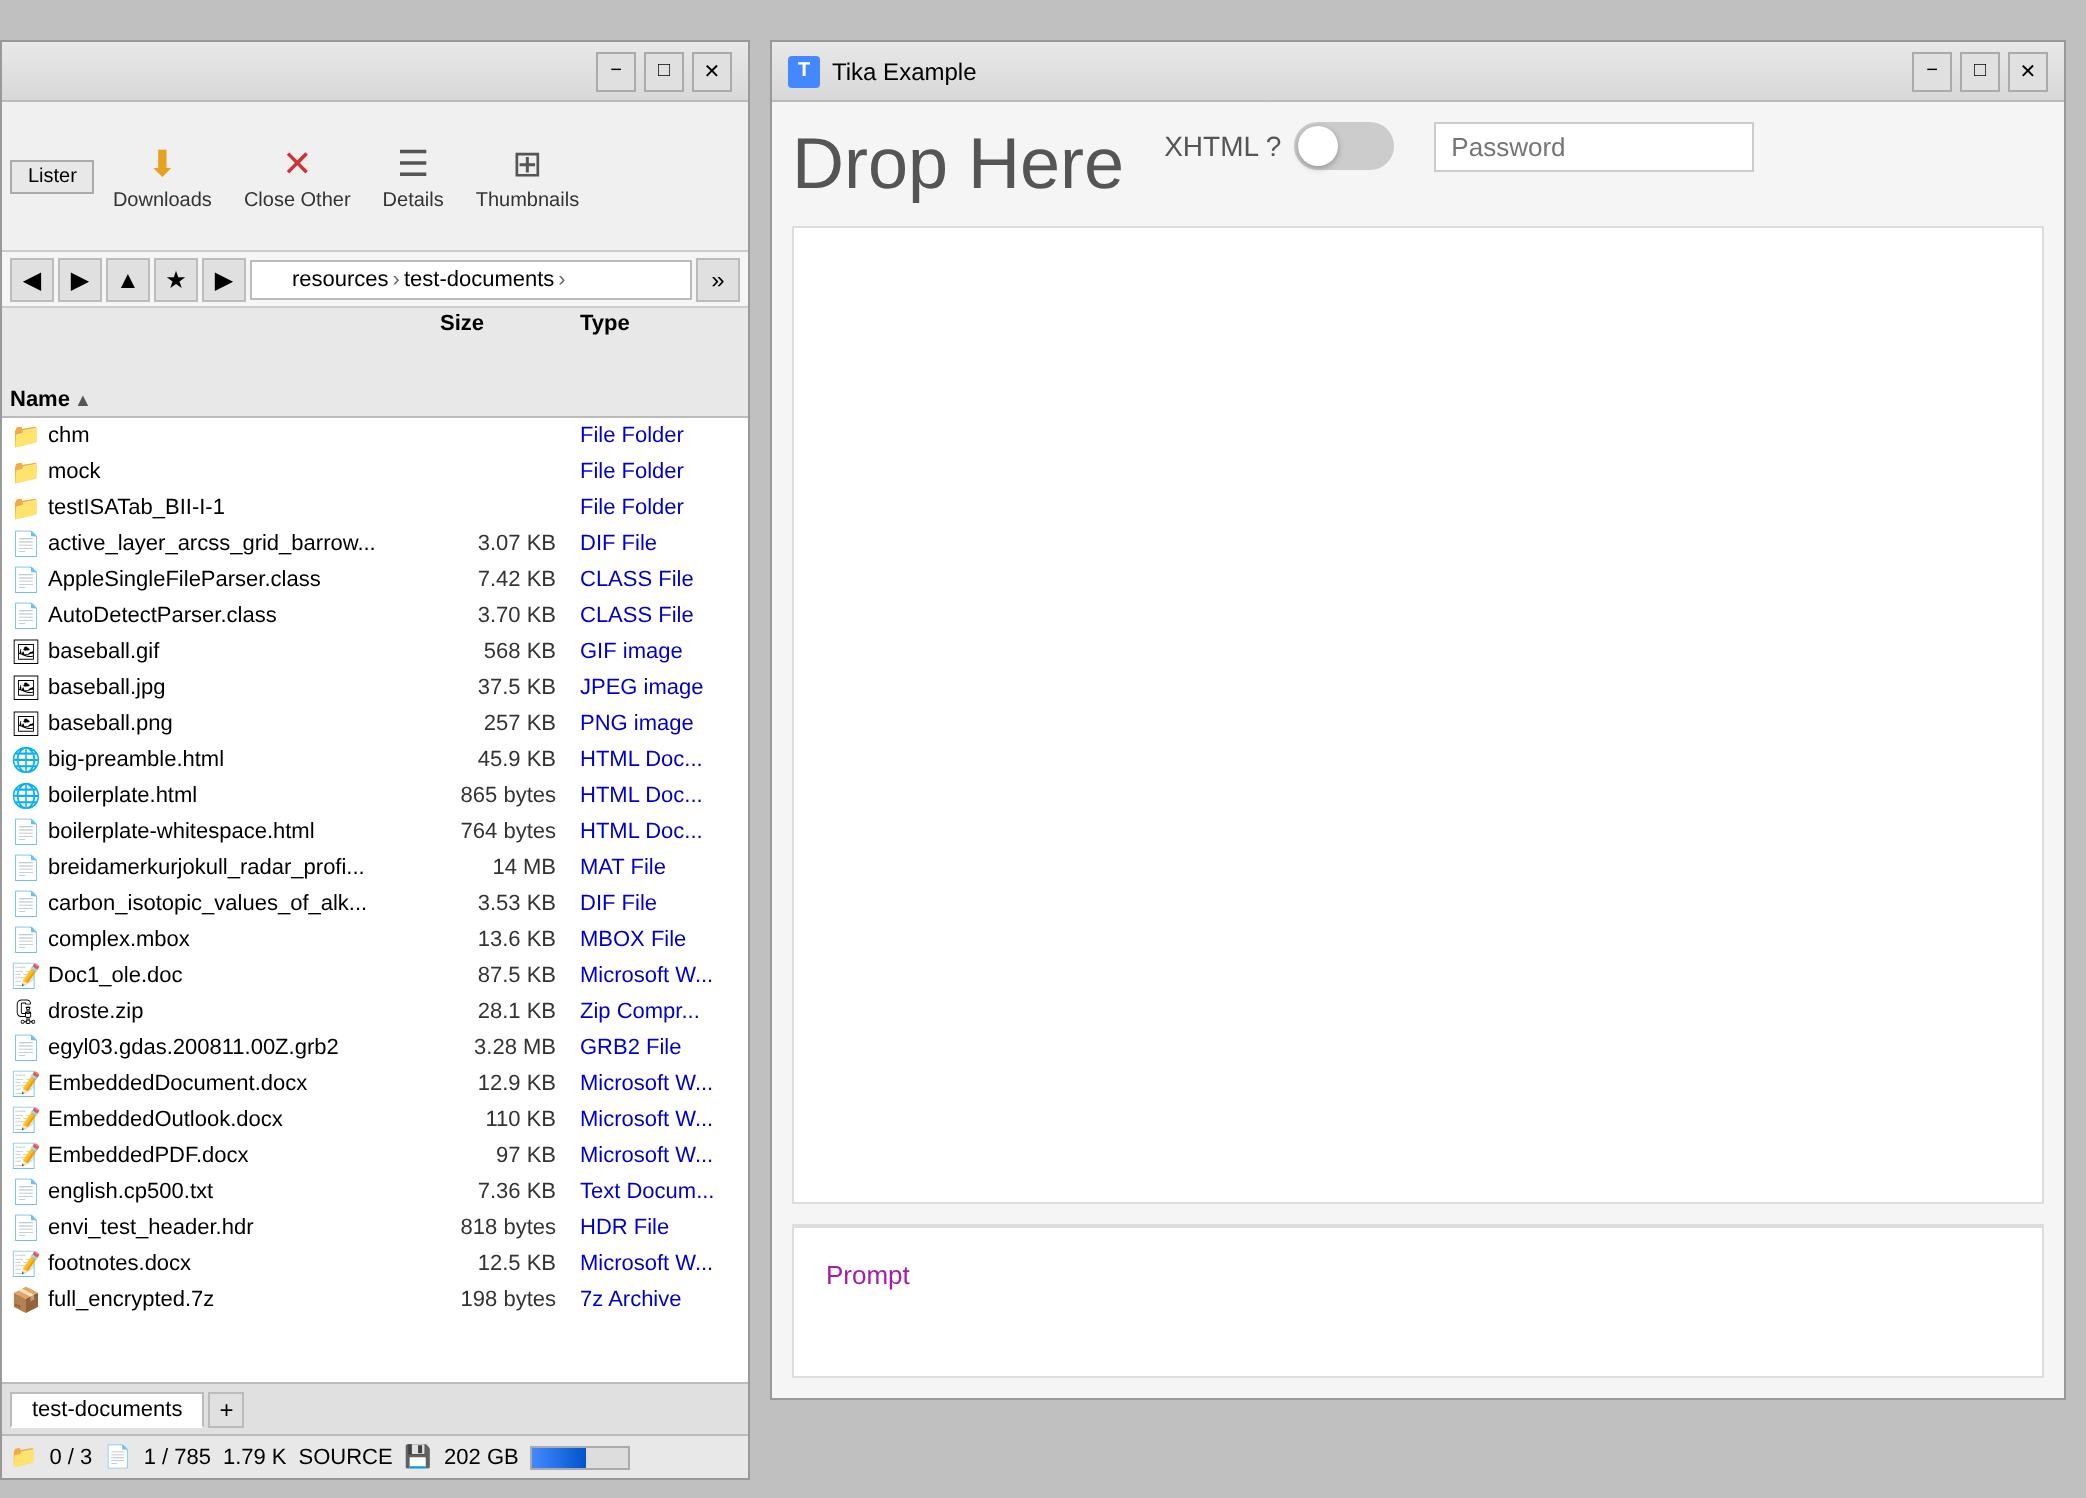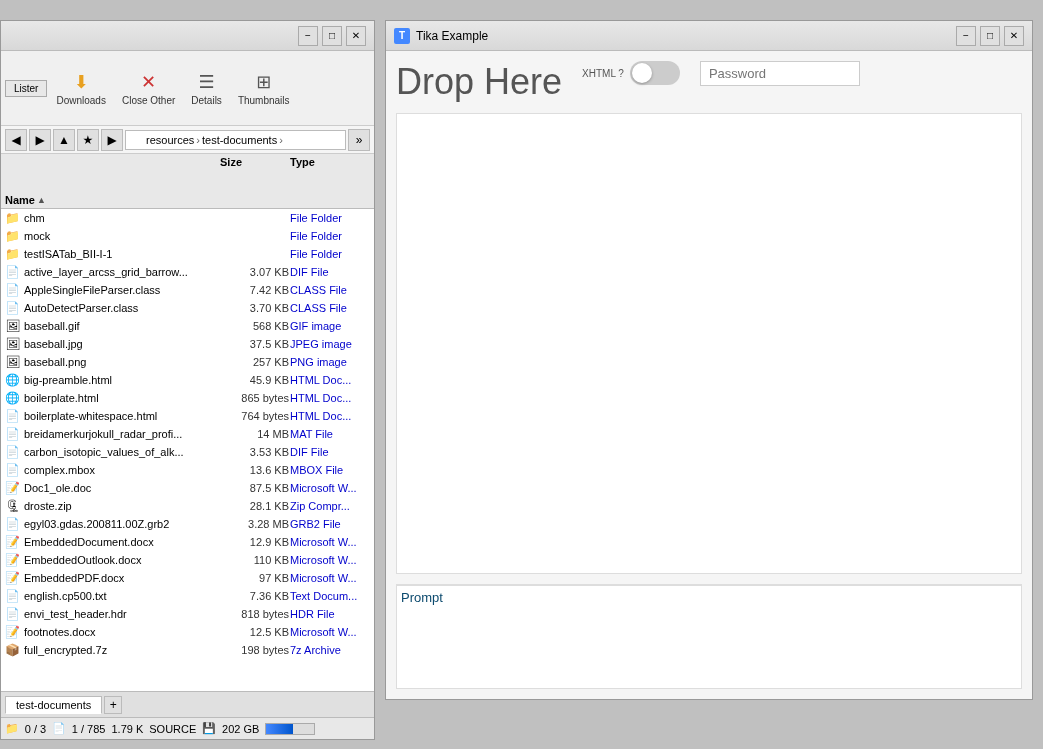--- a/index.html
+++ b/index.html
@@ -170,21 +170,21 @@
       height: 16px;
       margin-right: 3px;
       flex-shrink: 0;
       display: flex;
       align-items: center;
       justify-content: center;
       font-size: 12px;
     }
 
     .file-name { flex: 1; overflow: hidden; text-overflow: ellipsis; white-space: nowrap; }
-    .file-size { width: 70px; text-align: right; padding-right: 1px; color: #333; }
+    .file-size { width: 70px; text-align: right; padding-right: 12px; color: #333; }
     .file-type { width: 80px; color: #0000cc; overflow: hidden; text-overflow: ellipsis; white-space: nowrap; }
 
     
     .tab-bar {
       display: flex;
       align-items: center;
       background: #e0e0e0;
       border-top: 1px solid #bbb;
       padding: 2px 4px;
       gap: 2px;
@@ -300,21 +300,21 @@
       gap: 20px;
     }
 
     .drop-here-text {
       font-size: 36px;
       color: #555;
       font-weight: 300;
     }
 
     .xhtml-label {
-      font-size: 10px;
+      font-size: 14px;
       color: #555;
     }
 
     .toggle-switch {
       width: 50px;
       height: 24px;
       background: #ccc;
       border-radius: 12px;
       position: relative;
       display: inline-block;
@@ -349,25 +349,25 @@
       min-height: 200px;
     }
 
     .tika-divider {
       border: none;
       border-top: 1px solid #ddd;
       margin: 0;
     }
 
     .tika-prompt-area {
-      height: 104px;
+      height: 76px;
       background: white;
       border: 1px solid #ddd;
-      padding: 4px;
-      color: #0c4a6e;
+      padding: 16px;
+      color: #a21caf;
       font-size: 13px;
     }
 
     .sort-arrow { font-size: 9px; color: #555; }
   </style>
 </head>
 <body>
 
 <div class="file-manager-window">
 

